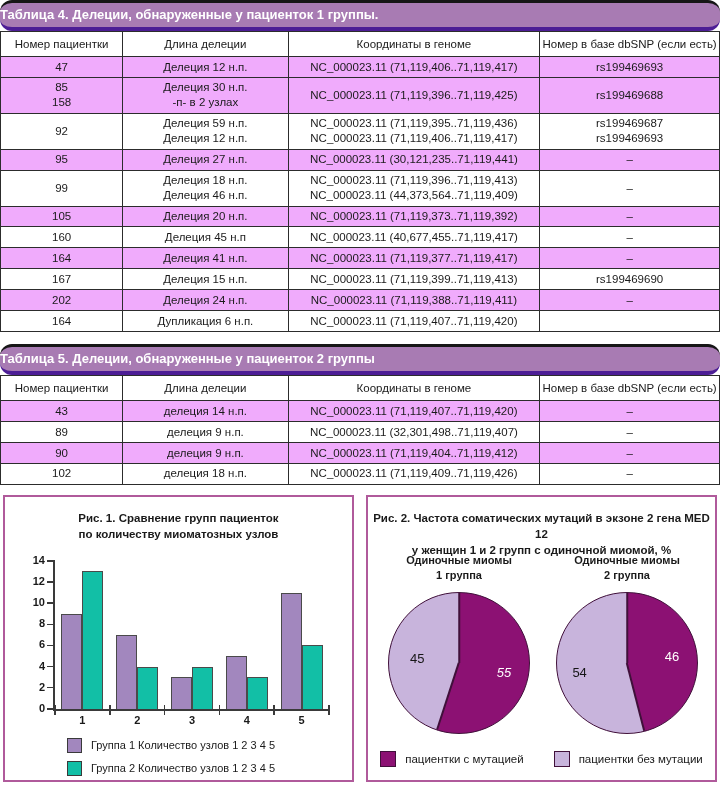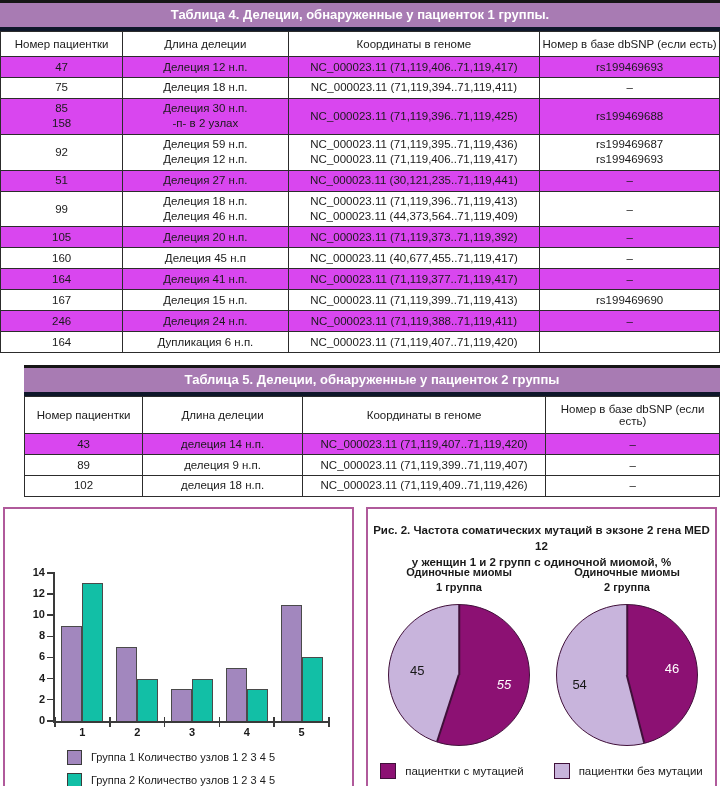--- a/index.html
+++ b/index.html
@@ -5,36 +5,36 @@
   * { box-sizing: border-box; }
   html,body { margin:0; padding:0; }
   body {
     width:720px; height:786px; background:#ffffff;
     font-family:"Liberation Sans", sans-serif; color:#1a1a1a;
     overflow:hidden;
   }
   
   .tbl-section { width:720px; }
   .tbl-title {
-    background:#A87BB3; color:#fff; font-weight:bold; text-align:center;
+    background:#A87BB3; color:#fff; font-weight:bold; text-align:left;
     font-size:13px; padding:4px 0 5px;
-    border-top:3px solid #161616; border-bottom:4px solid #0f172a;
+    border-top:3px solid #161616; border-bottom:4px solid #4c1d95;border-radius:12px;
   }
   table { width:100%; border-collapse:collapse; table-layout:fixed; }
   th {
     font-size:11.5px; font-weight:normal; padding:6px 2px;
     border:1.5px solid #2c2c2c; text-align:center; background:#fff;
   }
   td {
     font-size:11.5px; padding:2.5px 3px; border:1.5px solid #2c2c2c;
     text-align:center; line-height:1.3; background:#fff;
   }
-  tr.shade td { background:#d946ef; }
+  tr.shade td { background:#f0abfc; }
   #table4 { margin-bottom:12px; }
-  #table5 { margin-bottom:10px;padding-left:24px; }
+  #table5 { margin-bottom:10px; }
   
   .figures { display:flex; gap:12px; padding:0 3px; }
   .figbox { flex:1 1 0; border:2px solid #B05A9B; height:287px; position:relative; background:#fff; }
   .fig-title { text-align:center; font-weight:bold; font-size:11.5px; margin-top:13px; line-height:1.4; }
   
   #bar-area {
     position:absolute; left:48px; top:64px; width:276px; height:150px;
     border-left:2px solid #3a3a3a; border-bottom:2px solid #3a3a3a;
   }
   .bar { position:absolute; bottom:0; border:1.5px solid #4a4a4a; border-bottom:none; }
@@ -91,34 +91,20 @@
           <td>
             <div>Делеция 12 н.п.</div>
           </td>
           <td>
             <div>NC_000023.11 (71,119,406..71,119,417)</div>
           </td>
           <td>
             <div>rs199469693</div>
           </td>
         </tr>
-        <tr>
-          <td>
-            <div>75</div>
-          </td>
-          <td>
-            <div>Делеция 18 н.п.</div>
-          </td>
-          <td>
-            <div>NC_000023.11 (71,119,394..71,119,411)</div>
-          </td>
-          <td>
-            <div>–</div>
-          </td>
-        </tr>
         <tr class="shade">
           <td>
             <div>85</div>
             <div>158</div>
           </td>
           <td>
             <div>Делеция 30 н.п.</div>
             <div>-п- в 2 узлах</div>
           </td>
           <td>
@@ -140,21 +126,21 @@
             <div>NC_000023.11 (71,119,395..71,119,436)</div>
             <div>NC_000023.11 (71,119,406..71,119,417)</div>
           </td>
           <td>
             <div>rs199469687</div>
             <div>rs199469693</div>
           </td>
         </tr>
         <tr class="shade">
           <td>
-            <div>51</div>
+            <div>95</div>
           </td>
           <td>
             <div>Делеция 27 н.п.</div>
           </td>
           <td>
             <div>NC_000023.11 (30,121,235..71,119,441)</div>
           </td>
           <td>
             <div>–</div>
           </td>
@@ -226,21 +212,21 @@
           </td>
           <td>
             <div>NC_000023.11 (71,119,399..71,119,413)</div>
           </td>
           <td>
             <div>rs199469690</div>
           </td>
         </tr>
         <tr class="shade">
           <td>
-            <div>246</div>
+            <div>202</div>
           </td>
           <td>
             <div>Делеция 24 н.п.</div>
           </td>
           <td>
             <div>NC_000023.11 (71,119,388..71,119,411)</div>
           </td>
           <td>
             <div>–</div>
           </td>
@@ -296,21 +282,35 @@
           </td>
         </tr>
         <tr>
           <td>
             <div>89</div>
           </td>
           <td>
             <div>делеция 9 н.п.</div>
           </td>
           <td>
-            <div>NC_000023.11 (71,119,399..71,119,407)</div>
+            <div>NC_000023.11 (32,301,498..71,119,407)</div>
+          </td>
+          <td>
+            <div>–</div>
+          </td>
+        </tr>
+        <tr class="shade">
+          <td>
+            <div>90</div>
+          </td>
+          <td>
+            <div>делеция 9 н.п.</div>
+          </td>
+          <td>
+            <div>NC_000023.11 (71,119,404..71,119,412)</div>
           </td>
           <td>
             <div>–</div>
           </td>
         </tr>
         <tr>
           <td>
             <div>102</div>
           </td>
           <td>
@@ -323,20 +323,24 @@
             <div>–</div>
           </td>
         </tr>
       </tbody>
   </table>
 </section>
 
 <div class="figures">
 
   <div class="figbox">
+    <div class="fig-title">
+      <div>Рис. 1. Сравнение групп пациенток</div>
+      <div>по количеству миоматозных узлов</div>
+    </div>
     <div id="bar-area">
         <div class="ytick-label" style="top: 141px;">0</div>
         <div class="ytick-mark" style="top: 147.25px;"></div>
         <div class="ytick-label" style="top: 119.857px;">2</div>
         <div class="ytick-mark" style="top: 126.107px;"></div>
         <div class="ytick-label" style="top: 98.7143px;">4</div>
         <div class="ytick-mark" style="top: 104.964px;"></div>
         <div class="ytick-label" style="top: 77.5714px;">6</div>
         <div class="ytick-mark" style="top: 83.8214px;"></div>
         <div class="ytick-label" style="top: 56.4286px;">8</div>

